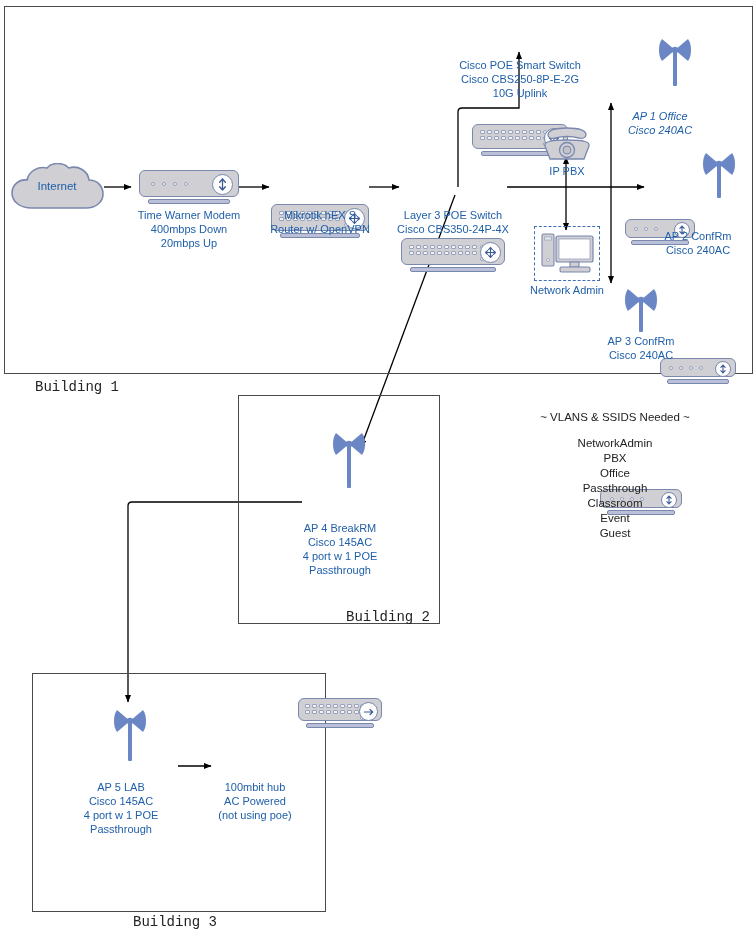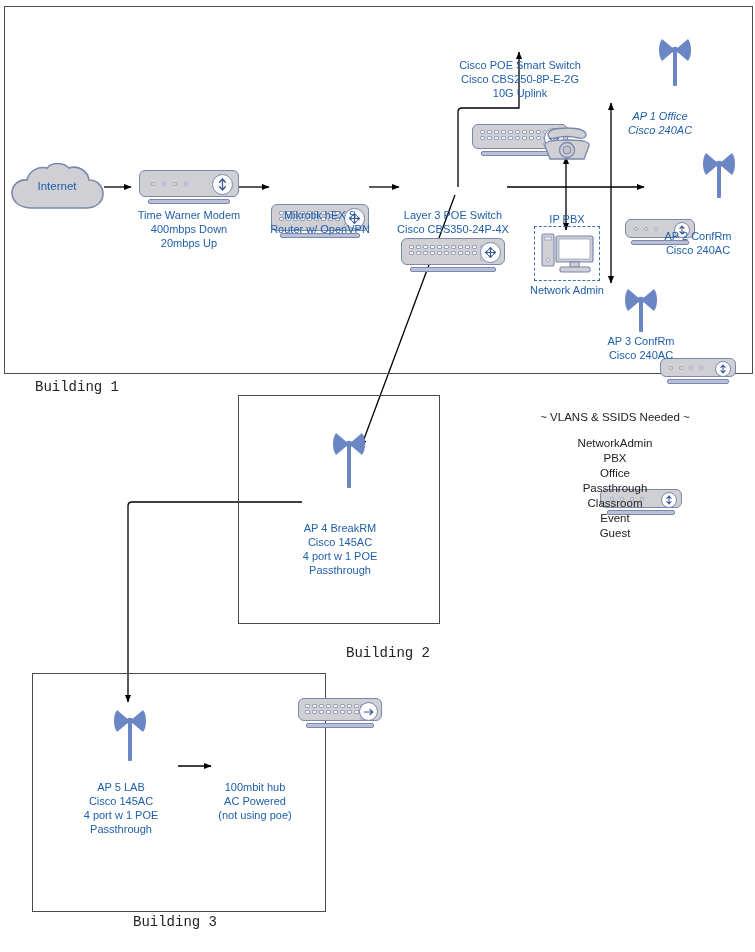--- a/index.html
+++ b/index.html
@@ -87,21 +87,21 @@
       <path d="M302,502 L132,502 Q128,502 128,506 L128,702" marker-end="url(#ah)"></path>
 
       <line x1="178" y1="766" x2="211" y2="766" marker-end="url(#ah)"></line>
     </g>
   </svg>
 
   <div class="frame" style="left:4px;top:6px;width:747px;height:366px;"></div>
   <div class="bldg-lbl" style="left:35px;top:380px;">Building 1</div>
 
   <div class="frame" style="left:238px;top:395px;width:200px;height:227px;"></div>
-  <div class="bldg-lbl" style="left:310px;top:646px;padding-left:36px;">Building 2</div>
+  <div class="bldg-lbl" style="left:310px;top:610px;padding-left:36px;">Building 2</div>
 
   <div class="frame" style="left:32px;top:673px;width:292px;height:237px;"></div>
   <div class="bldg-lbl" style="left:133px;top:915px;">Building 3</div>
 
   <div class="cloud node" style="left:8px;top:163px;width:98px;height:50px;">
     <svg width="98" height="50" viewBox="0 0 98 50" xmlns="http://www.w3.org/2000/svg">
       <path d="M24,45 C11,45 4,38 4,30 C4,22 11,16 19,17 C21,8 30,3 39,5
                C44,-1 55,-1 61,5 C70,2 80,8 81,17 C90,17 95,24 95,31
                C95,39 88,45 78,45 Z" fill="#cfcfd4" stroke="#7a88ae" stroke-width="1.6"></path>
     </svg>
@@ -269,21 +269,21 @@
 
   <div class="node" style="left:537px;top:126px;width:60px;height:36px;">
     <svg width="60" height="36" viewBox="0 0 60 36" xmlns="http://www.w3.org/2000/svg">
       <path d="M11,9 C11,4 18,2 30,2 C42,2 49,4 49,9 C49,12 45,13 42,12
                C38,11 34,10.5 30,10.5 C26,10.5 22,11 18,12 C15,13 11,12 11,9 Z" fill="#cfcfd4" stroke="#7a88ae" stroke-width="1.3"></path>
       <path d="M13,33 L8,20 C7,16 12,14 30,14 C48,14 53,16 52,20 L47,33 Z" fill="#cfcfd4" stroke="#7a88ae" stroke-width="1.3"></path>
       <circle cx="30" cy="24" r="7.5" fill="#cfcfd4" stroke="#7a88ae" stroke-width="1.3"></circle>
       <circle cx="30" cy="24" r="4" fill="#c2c2c8" stroke="#7a88ae" stroke-width="1"></circle>
     </svg>
   </div>
-  <div class="lbl" style="left:507px;top:164px;width:120px;margin-top:48px;">
+  <div class="lbl" style="left:507px;top:164px;width:120px;">
     <div>IP PBX</div>
   </div>
 
   <div class="dashbox" style="left:534px;top:226px;width:66px;height:55px;"></div>
   <div class="node" style="left:540px;top:230px;width:56px;height:47px;">
     <svg width="56" height="47" viewBox="0 0 56 47" xmlns="http://www.w3.org/2000/svg">
       <rect x="2" y="4" width="12" height="32" rx="1.5" fill="#cfcfd4" stroke="#7a88ae" stroke-width="1.1"></rect>
       <rect x="4.5" y="7" width="7" height="3" fill="#e9e9ee" stroke="#98a2bd" stroke-width="0.7"></rect>
       <circle cx="8" cy="30" r="1.6" fill="#e9e9ee" stroke="#98a2bd" stroke-width="0.7"></circle>
       <rect x="16" y="6" width="37" height="26" rx="2" fill="#cfcfd4" stroke="#7a88ae" stroke-width="1.2"></rect>

